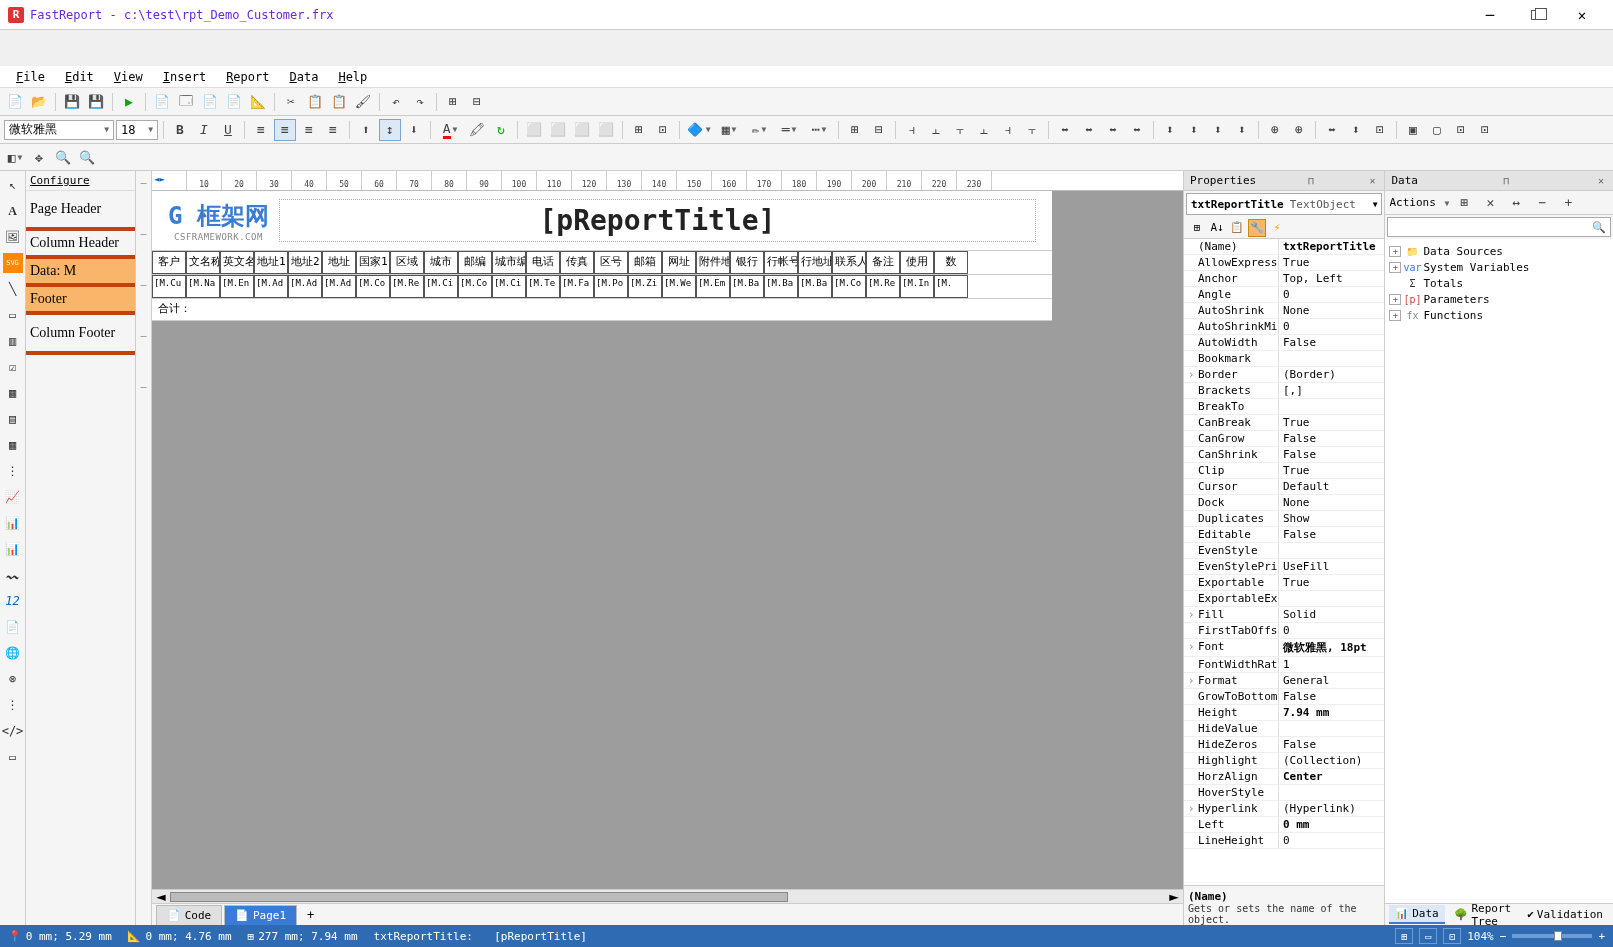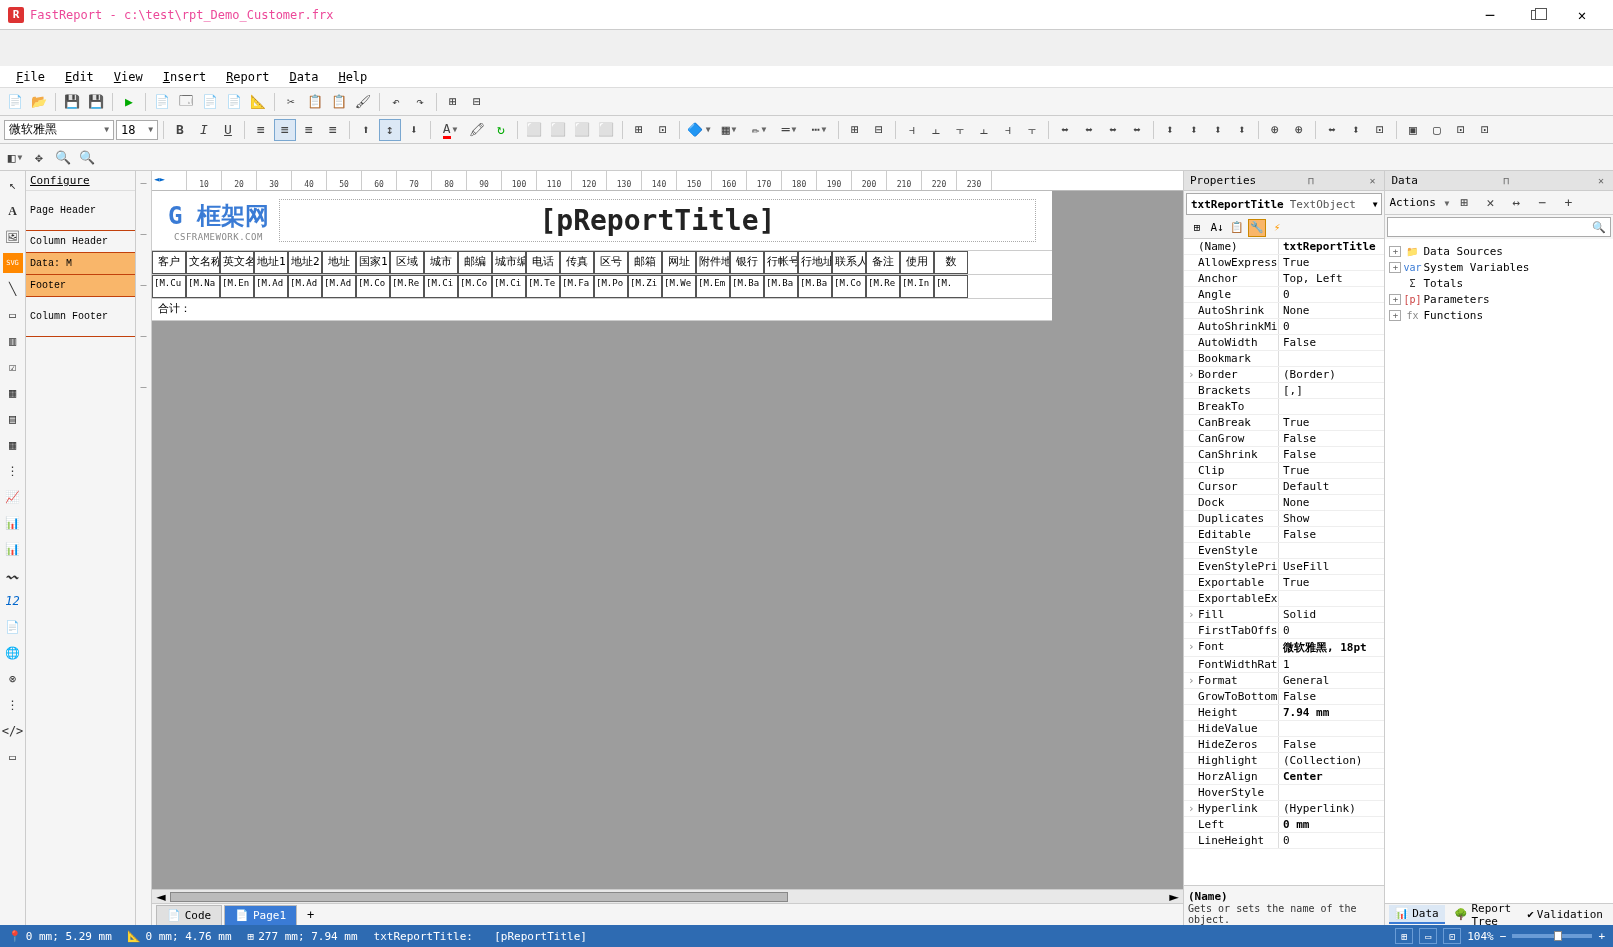--- a/index.html
+++ b/index.html
@@ -1,21 +1,21 @@
 <!DOCTYPE html>
 <html><head>
 <meta charset="utf-8">
 <style>
 * { box-sizing: border-box; margin: 0; padding: 0; font-family: "Microsoft YaHei", "SimSun", monospace; }
 body { width: 1613px; height: 947px; background: #f0f0f0; overflow: hidden; display: flex; flex-direction: column; }
 
 
 .titlebar { height: 30px; background: #fff; display: flex; align-items: center; padding: 0 8px; border-bottom: 1px solid #ccc; }
 .titlebar .icon-r { width: 16px; height: 16px; background: #d33; border-radius: 2px; display: inline-flex; align-items: center; justify-content: center; color: #fff; font-weight: bold; font-size: 11px; margin-right: 6px; }
-.titlebar .title { font-size: 12px; color: #ec4899; text-align: center; }
+.titlebar .title { font-size: 12px; color: #6d28d9; text-align: center; }
 .titlebar .win-btns { margin-left: auto; display: flex; }
 .titlebar .win-btn { width: 46px; height: 30px; display: flex; align-items: center; justify-content: center; font-size: 14px; }
 .titlebar .restore { border: 1px solid #555; width: 10px; height: 10px; position: relative; }
 .titlebar .restore::after { content:''; position:absolute; top:-3px; left:3px; width:10px; height:10px; border:1px solid #555; background:#fff; }
 
 
 .menubar { height: 22px; background: #fff; display: flex; align-items: center; padding: 0 6px; border-bottom: 1px solid #ddd; margin-top: 36px; }
 .menubar .m-item { padding: 3px 10px; font-size: 12px; cursor: default; }
 .menubar .m-item .ul { text-decoration: underline; }
 
@@ -33,21 +33,21 @@
 
 .main { flex: 1; display: flex; overflow: hidden; }
 
 
 .left-tools { width: 26px; background: #f5f5f5; border-right: 1px solid #ccc; display: flex; flex-direction: column; align-items: center; padding-top: 4px; gap: 6px; }
 .left-tools .lt { width: 20px; height: 20px; display: flex; align-items: center; justify-content: center; font-size: 12px; color: #333; }
 
 
 .band-panel { width: 110px; background: #f5f5f5; border-right: 1px solid #ccc; display: flex; flex-direction: column; }
 .band-panel .configure { height: 20px; font-size: 11px; padding: 3px 4px; border-bottom: 1px solid #ddd; text-decoration: underline; cursor: pointer; }
-.band-panel .band { border-bottom: 1px solid #c2410c; padding: 4px 4px; font-size: 10px; font-family: Liberation Mono, monospace; background: #f5f5f5; display: flex; align-items: center; min-height: 40px; }
+.band-panel .band { border-bottom: 4px solid #c2410c; padding: 4px 4px; font-size: 14px; font-family: Liberation Serif, serif; background: #f5f5f5; display: flex; align-items: center; min-height: 40px; }
 .band-panel .band.short { min-height: 22px; }
 .band-panel .band.sel { background: #f9b66a; }
 
 
 .design-container { flex: 1; display: flex; flex-direction: column; background: #fff; }
 .ruler-h { height: 20px; background: #fff; border-bottom: 1px solid #bbb; position: relative; display: flex; font-size: 8px; color: #444; overflow: hidden; }
 .ruler-h .tick { width: 35px; text-align: center; border-right: 1px solid #ccc; display:flex; align-items:flex-end; justify-content:center; padding-bottom:1px; }
 .ruler-h::before { content:'◄►'; font-size:9px; color:#06c; position:absolute; left:2px; top:3px; }
 .design-surface { flex: 1; background: #9d9d9d; overflow: auto; position: relative; }
 .page { background: #fff; margin: 0; width: 900px; position: relative; }

